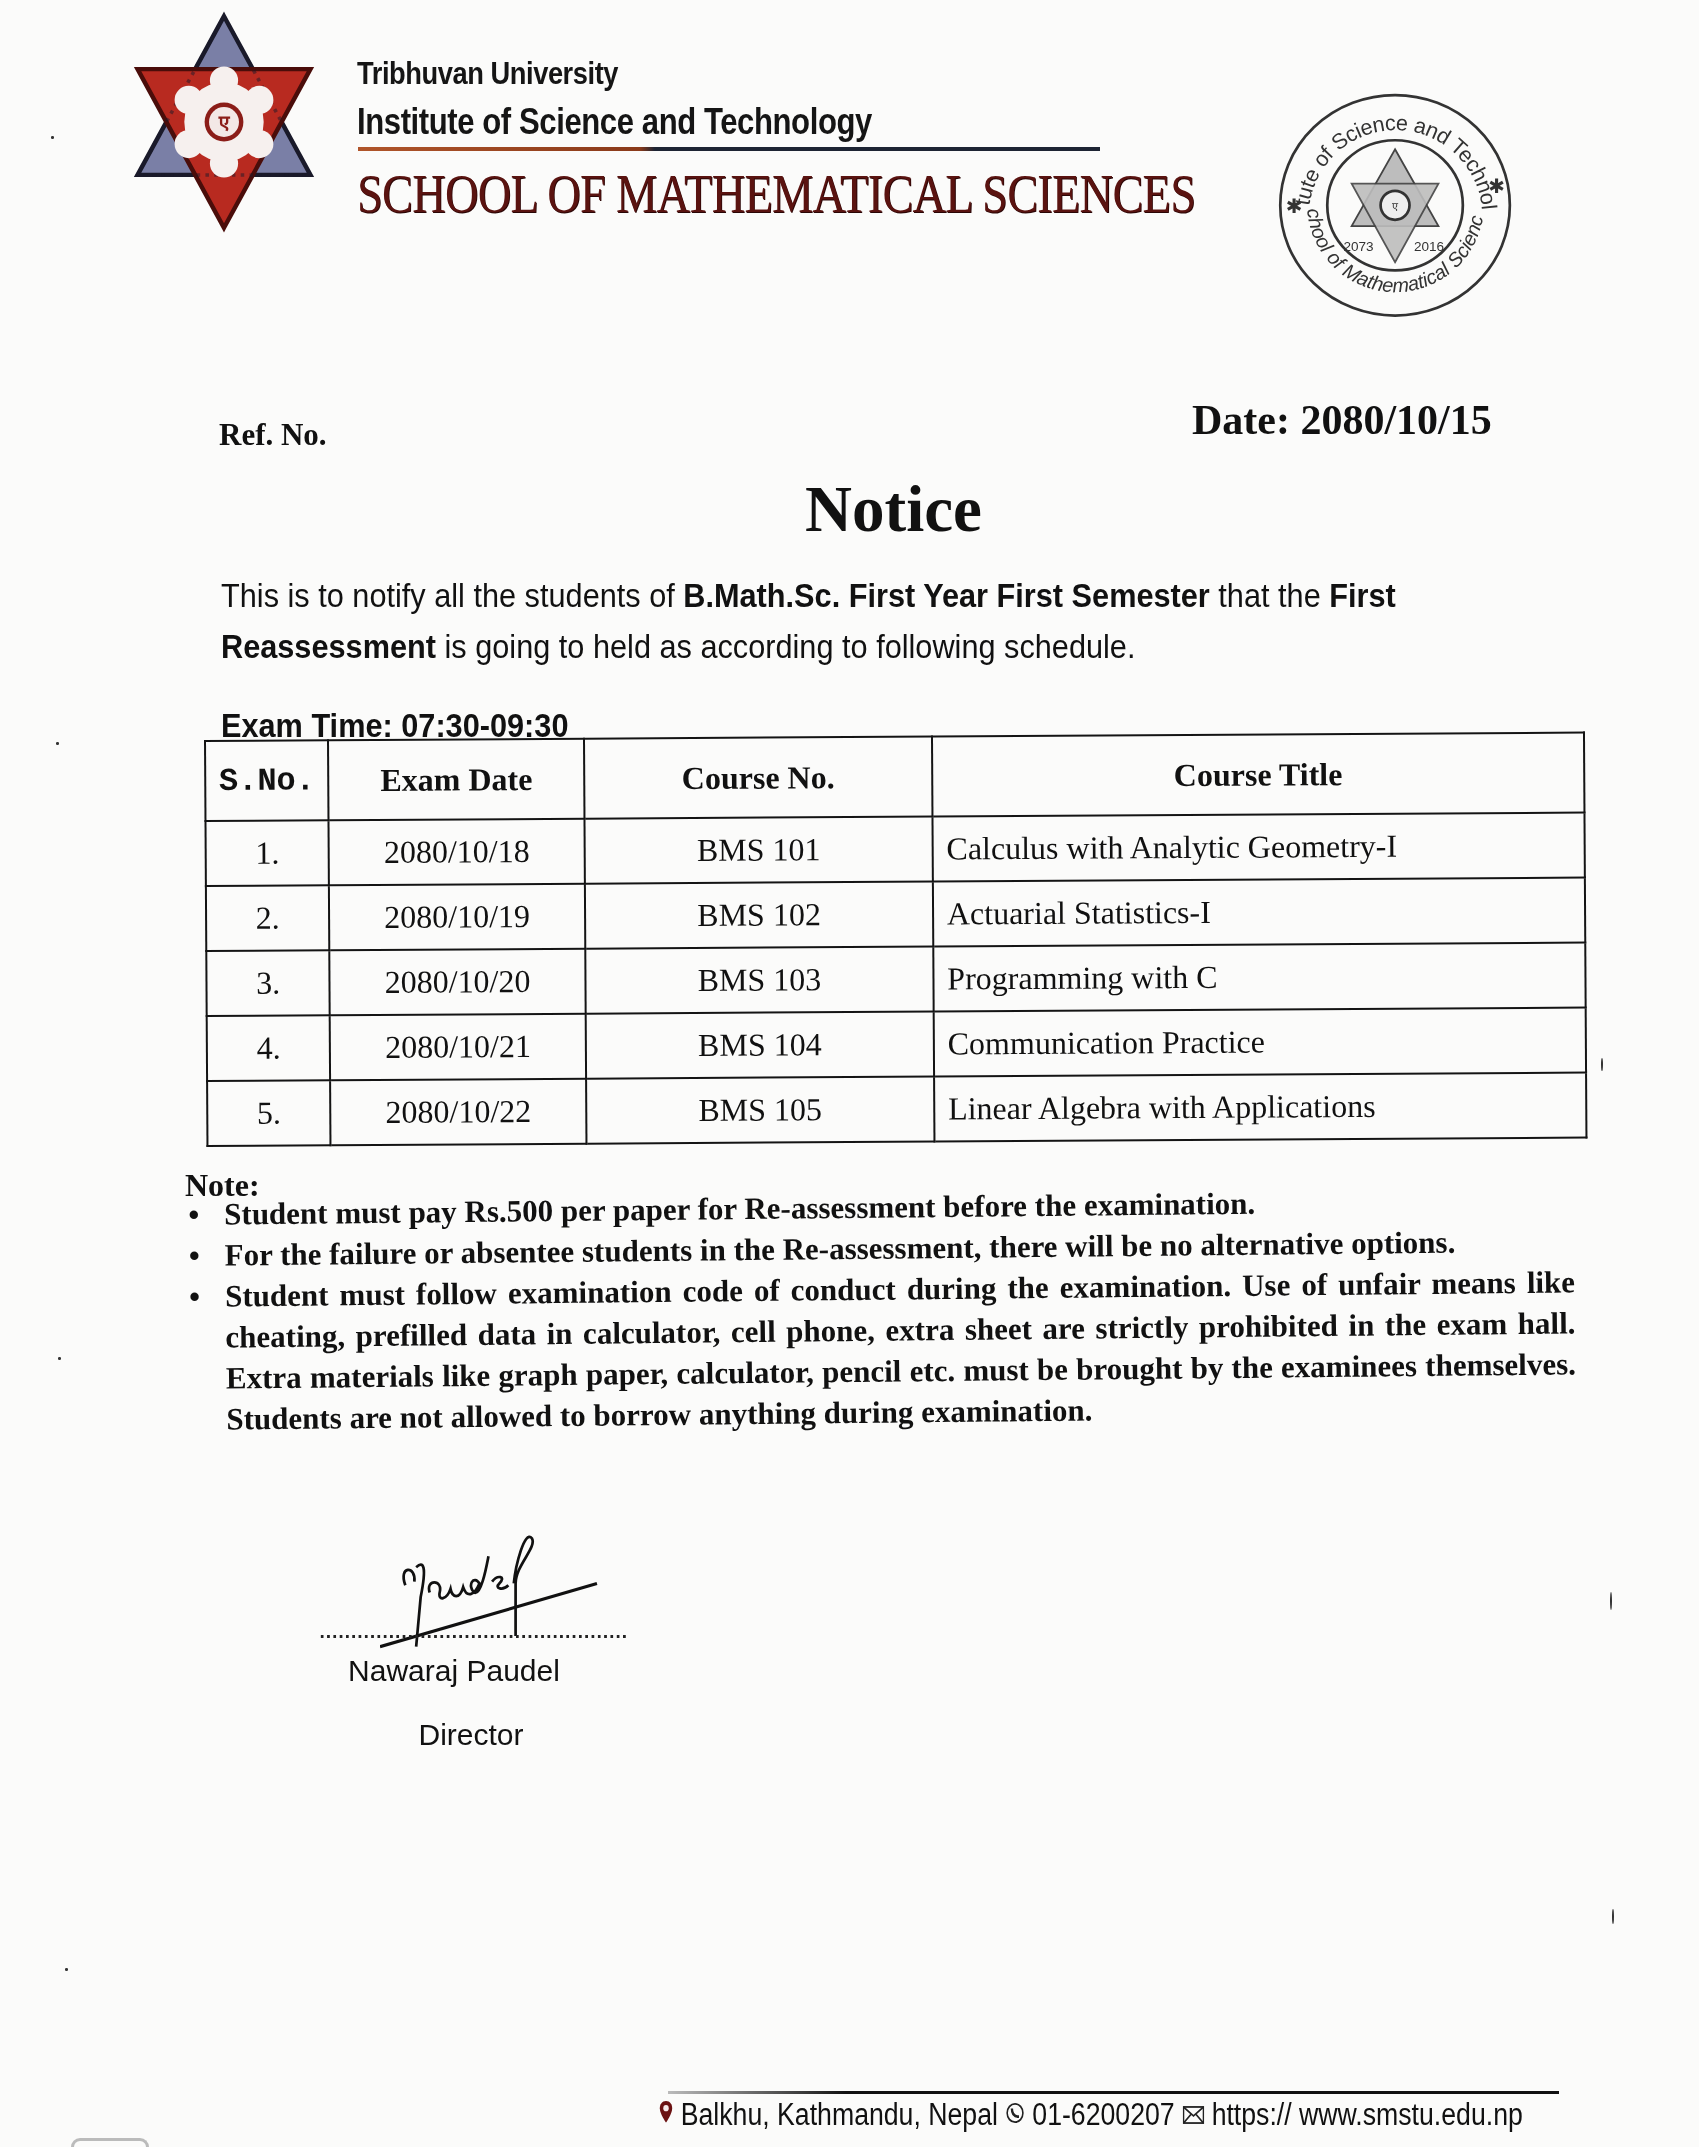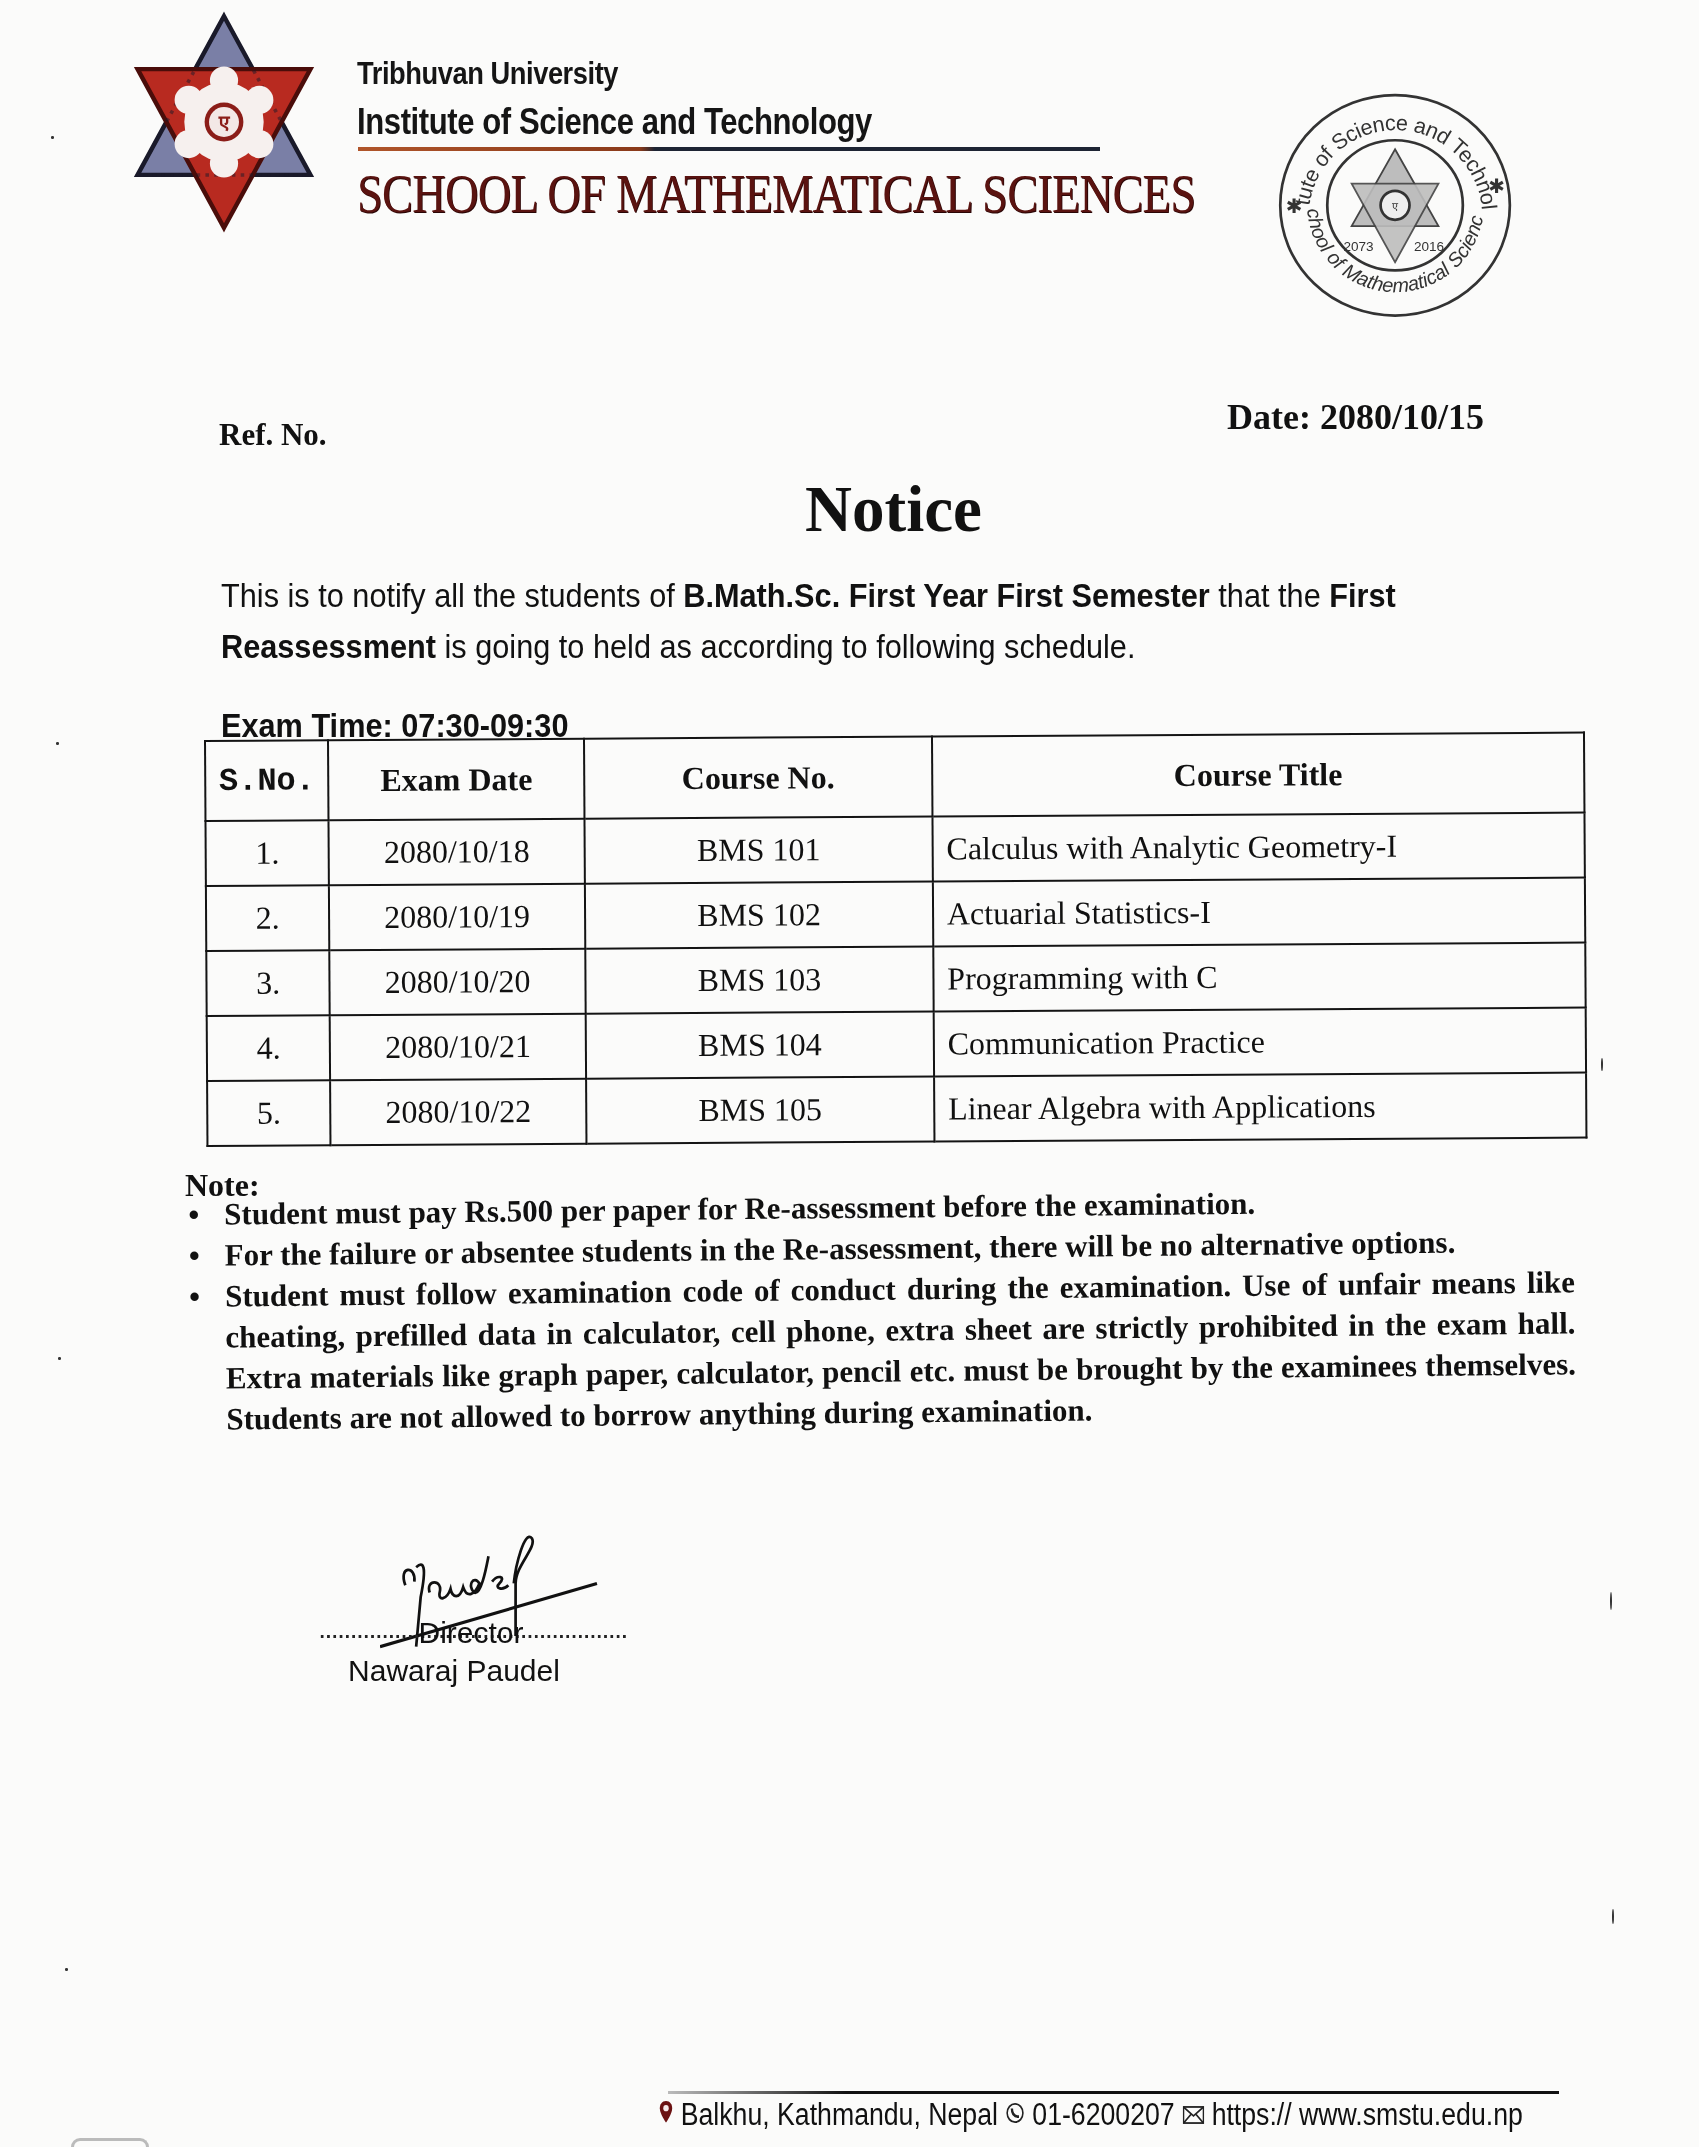--- a/index.html
+++ b/index.html
@@ -16,21 +16,21 @@
   .hdr-line1 { left: 357px; top: 56px; font-family: "Liberation Sans", sans-serif; font-weight: bold; font-size: 31px; letter-spacing: -0.5px; transform: scaleX(0.88); transform-origin: left top; color:#151515; }
   .hdr-line2 { left: 357px; top: 101px; font-family: "Liberation Sans", sans-serif; font-weight: bold; font-size: 37px; letter-spacing: -0.5px; transform: scaleX(0.84); transform-origin: left top; color:#151515; }
   .hdr-rule { left: 358px; top: 147px; width: 742px; height: 3.6px;
     background: linear-gradient(to right, #b0552a 0%, #8a3a1a 38%, #1d2433 40%, #1d2433 100%); }
   .hdr-school { left: 357px; top: 163px; font-family: "Liberation Serif", serif; font-size: 54px; color: #5a1310; letter-spacing: -0.9px; transform: scaleX(0.86); transform-origin: left top; text-shadow: 0.9px 0.9px 0 #2a0606; }
 
   #stamp { left: 1271px; top: 86px; width: 249px; height: 235px; }
 
   
   .ref { left: 219px; top: 417px; font-weight: bold; font-size: 31px; }
-  .date { left: 1227px; top: 396px; font-weight: bold; font-size: 36px; }
+  .date { left: 1192px; top: 396px; font-weight: bold; font-size: 42px; }
   .title { left: 0; top: 472px; width: 1787px; text-align: center; font-weight: bold; font-size: 65px; }
 
   .intro { left: 221px; top: 570px; width: 1357px; font-family: "Liberation Sans", sans-serif; font-size: 33px; line-height: 51px; transform: scaleX(0.93); transform-origin: left top; }
   .intro b { font-weight: bold; }
   .examtime { left: 221px; top: 707px; font-family: "Liberation Sans", sans-serif; font-weight: bold; font-size: 33px; transform: scaleX(0.93); transform-origin: left top; }
 
   
   #schedule { left: 204px; top: 740px; border-collapse: collapse; font-size: 32px; transform: rotate(-0.35deg); transform-origin: left top; }
   #schedule th, #schedule td { border: 2.7px solid #141414; height: 63px; padding: 0 12.7px; }
   #schedule th { font-weight: bold; font-size: 32px; height: 78px; }
@@ -43,21 +43,21 @@
   .notes { left: 181px; top: 1194px; width: 1393px; margin: 0; padding: 0; list-style: none; font-weight: bold; font-size: 31px; line-height: 41px; transform: rotate(-0.6deg); transform-origin: left top; }
   .notes li { position: relative; padding-left: 43px; margin-top: 0; text-align: justify; }
   .notes li .bullet { position: absolute; left: 7.2px; top: 0; }
 
   
   #sig { left: 380px; top: 1529px; width: 226px; height: 127px; }
   .sig-dots { left: 319px; top: 1633px; width: 308px; height: 7.2px;
     background-image: radial-gradient(circle, #222 1.4px, transparent 1.8px);
     background-size: 6.3px 7.2px; }
   .sig-name { left: 300px; top: 1654px; width: 308px; text-align: center; font-family: "Liberation Sans", sans-serif; font-size: 30px; }
-  .sig-role { left: 317px; top: 1616px; width: 308px; text-align: center; font-family: "Liberation Sans", sans-serif; font-size: 30px; }
+  .sig-role { left: 317px; top: 1718px; width: 308px; text-align: center; font-family: "Liberation Sans", sans-serif; font-size: 30px; }
 
   
   .footer-rule { left: 668px; top: 2091px; width: 891px; height: 2.7px; background: linear-gradient(to right, #bbb, #111 20%, #111); }
   .footer { left: 659px; top: 2097px; font-family: "Liberation Sans", sans-serif; font-size: 31px; transform: scaleX(0.86); transform-origin: left top; white-space: nowrap; display: flex; align-items: center; gap: 9px; color: #111; }
   .footer .ic { display: inline-block; }
   .pin { color: #6b1212; font-size: 27px; }
   .phone, .mail { font-size: 25px; }
 
   .specks span { position: absolute; width: 2.7px; height: 2.7px; background: #333; border-radius: 50%; }
   .corner-tab { left: 71px; top: 2138px; width: 72px; height: 12.7px; border: 3.6px solid #bbb; border-bottom: none; border-radius: 9px 9px 0 0; }

